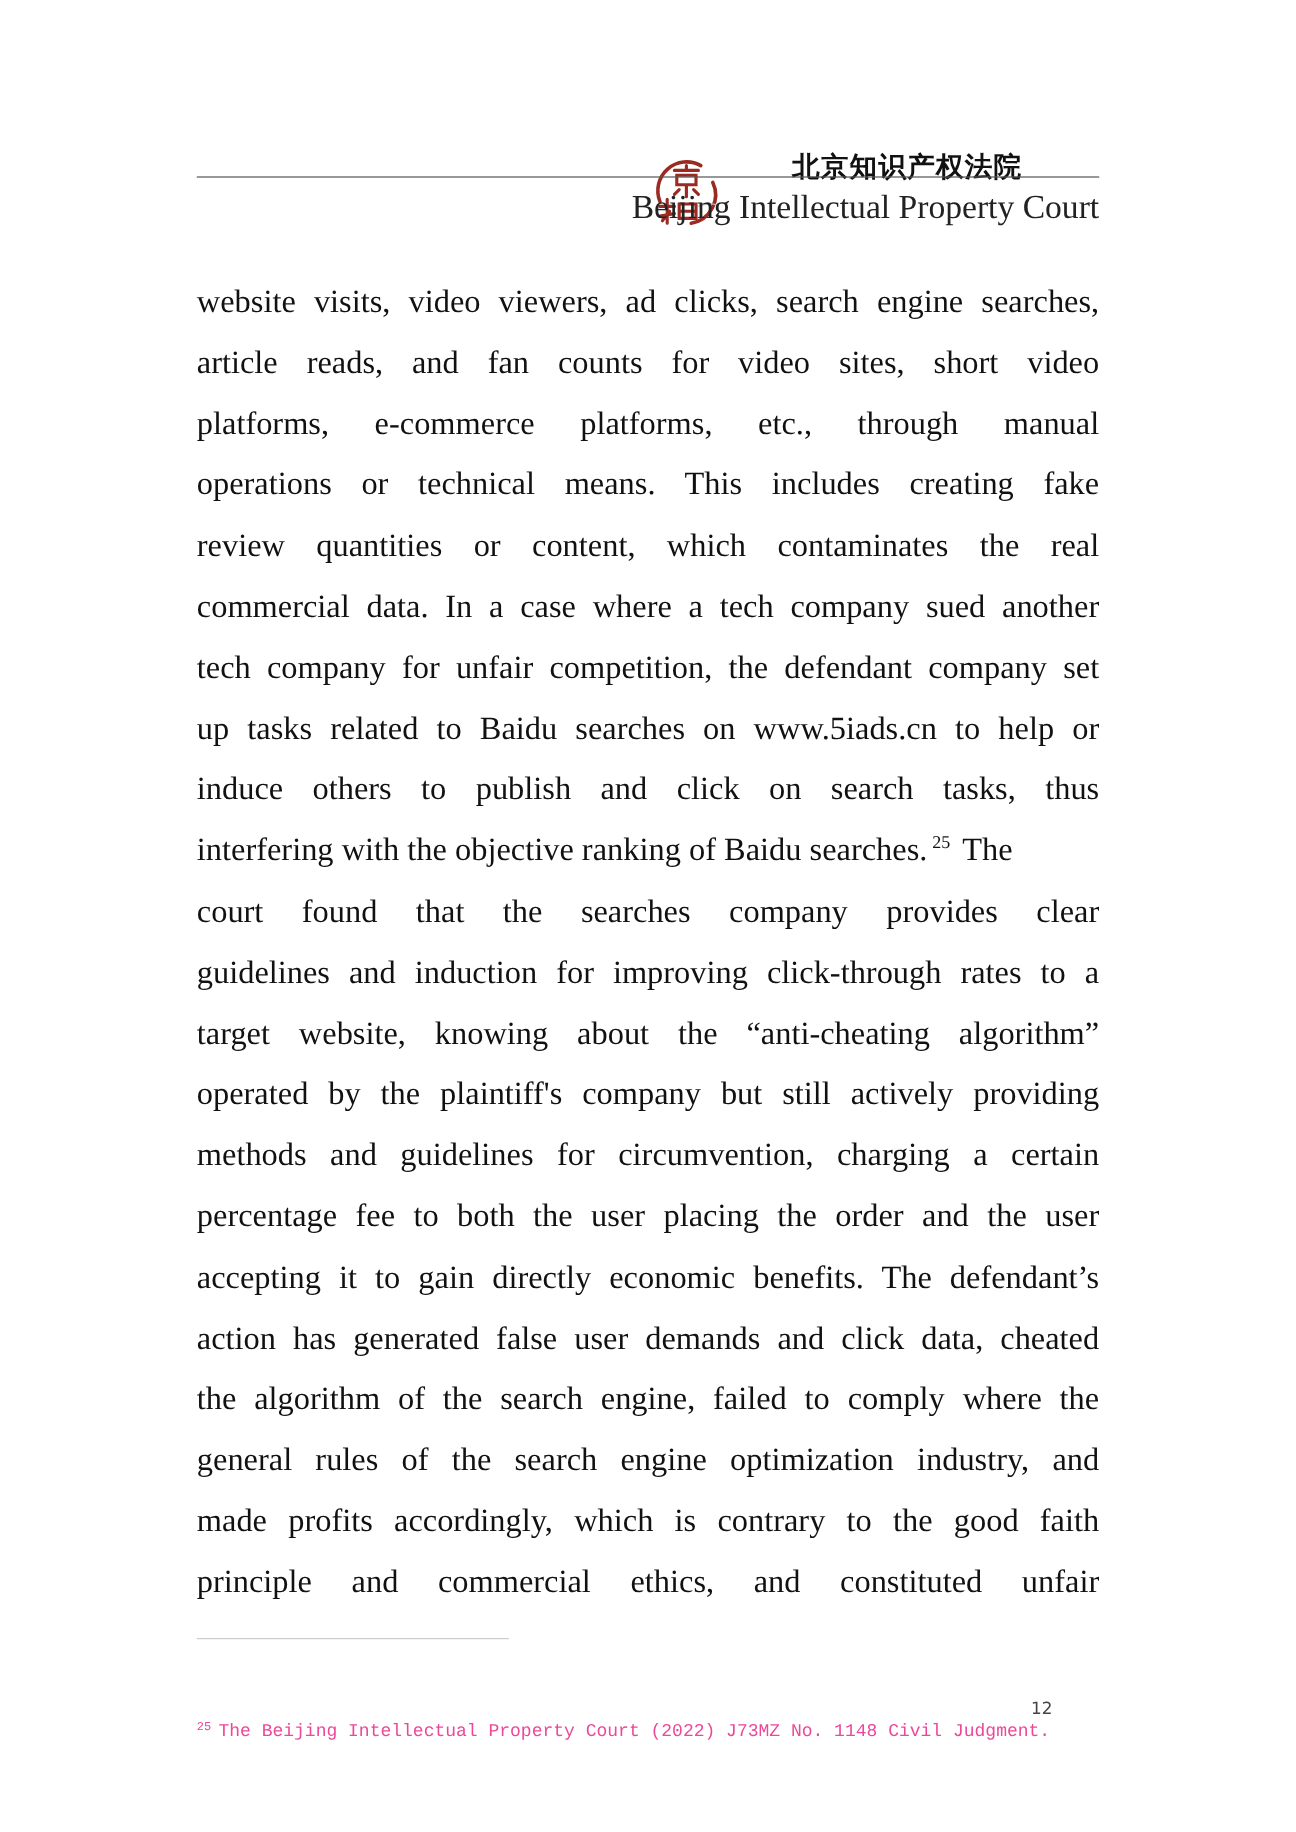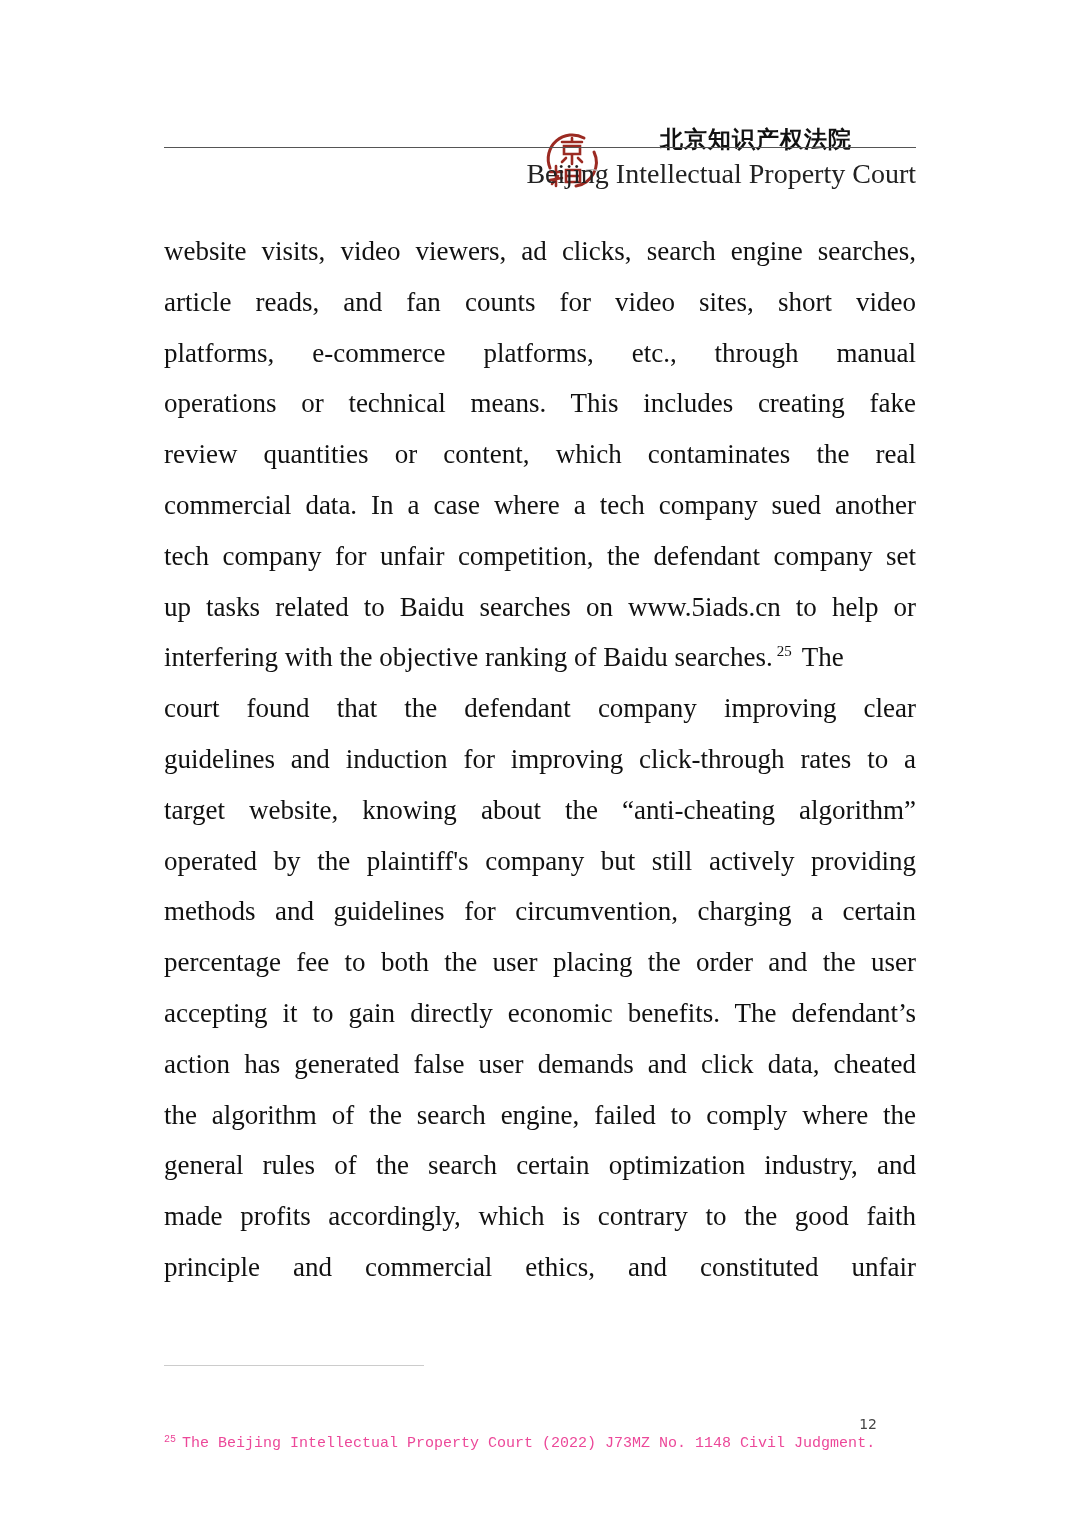--- a/index.html
+++ b/index.html
@@ -140,33 +140,34 @@
 
 <div class="body-text">
   <div class="line"><span class="inner">website visits, video viewers, ad clicks, search engine searches,</span></div>
   <div class="line"><span class="inner">article reads, and fan counts for video sites, short video</span></div>
   <div class="line"><span class="inner">platforms, e-commerce platforms, etc., through manual</span></div>
   <div class="line"><span class="inner">operations or technical means. This includes creating fake</span></div>
   <div class="line"><span class="inner">review quantities or content, which contaminates the real</span></div>
   <div class="line"><span class="inner">commercial data. In a case where a tech company sued another</span></div>
   <div class="line"><span class="inner">tech company for unfair competition, the defendant company set</span></div>
   <div class="line"><span class="inner">up tasks related to Baidu searches on www.5iads.cn to help or</span></div>
+  <div class="line"><span class="inner">induce others to publish and click on search tasks, thus</span></div>
   <div class="line" style="text-align:right;text-align-last:left;">
     <span>interfering with the objective ranking of Baidu searches.</span><sup class="fn">25</sup><span style="margin-left:4px;">The</span>
   </div>
-  <div class="line"><span class="inner">court found that the defendant company improving clear</span></div>
+  <div class="line"><span class="inner">court found that the searches company provides clear</span></div>
   <div class="line"><span class="inner">guidelines and induction for improving click-through rates to a</span></div>
   <div class="line"><span class="inner">target website, knowing about the “anti-cheating algorithm”</span></div>
   <div class="line"><span class="inner">operated by the plaintiff's company but still actively providing</span></div>
   <div class="line"><span class="inner">methods and guidelines for circumvention, charging a certain</span></div>
   <div class="line"><span class="inner">percentage fee to both the user placing the order and the user</span></div>
   <div class="line"><span class="inner">accepting it to gain directly economic benefits. The defendant’s</span></div>
   <div class="line"><span class="inner">action has generated false user demands and click data, cheated</span></div>
   <div class="line"><span class="inner">the algorithm of the search engine, failed to comply where the</span></div>
-  <div class="line"><span class="inner">general rules of the search certain optimization industry, and</span></div>
+  <div class="line"><span class="inner">general rules of the search engine optimization industry, and</span></div>
   <div class="line"><span class="inner">made profits accordingly, which is contrary to the good faith</span></div>
   <div class="line"><span class="inner">principle and commercial ethics, and constituted unfair</span></div>
 </div>
 
 <div class="fn-rule"></div>
 <div class="footnote">
   <sup>25</sup><span>The Beijing Intellectual Property Court (2022) J73MZ No. 1148 Civil Judgment.</span>
 </div>
 
 <div class="page-number">12</div>

